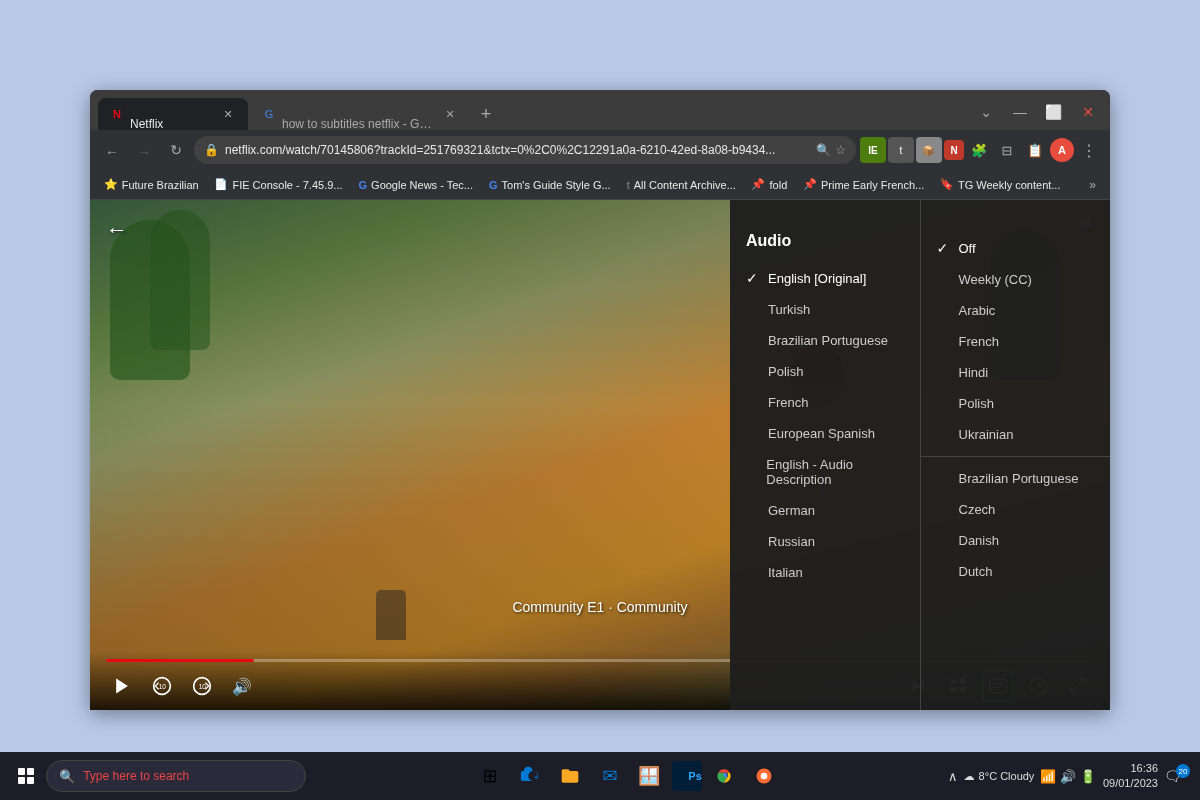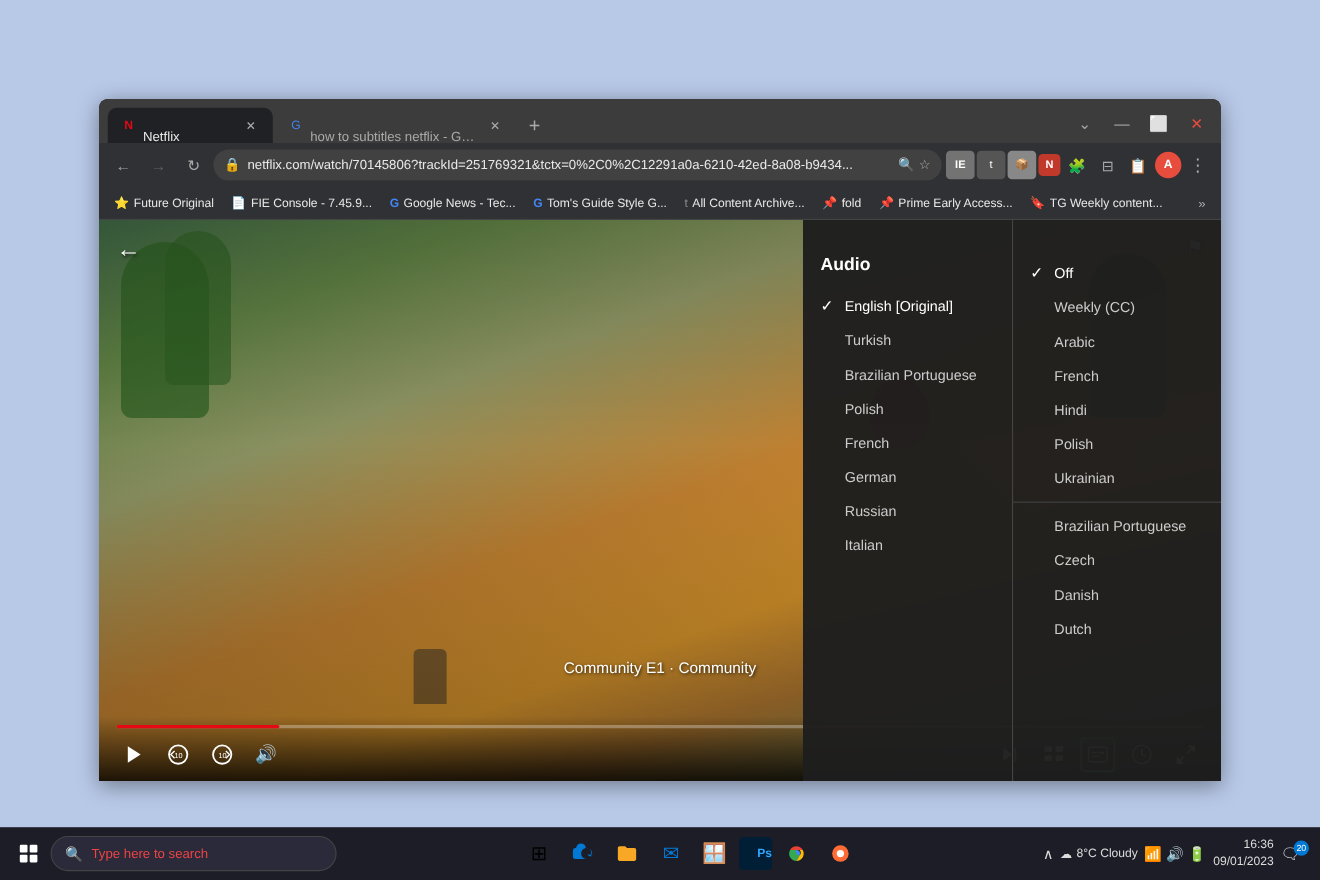--- a/index.html
+++ b/index.html
@@ -543,36 +543,36 @@
     <div class="nav-btn">↻</div>
     <div class="url-bar">
       <span>🔒</span>
       <span class="url-text">netflix.com/watch/70145806?trackId=251769321&amp;tctx=0%2C0%2C12291a0a-6210-42ed-8a08-b9434...</span>
       <div class="url-icons">
         <span class="url-icon">🔍</span>
         <span class="url-icon">☆</span>
       </div>
     </div>
     <div class="browser-actions">
-      <div class="browser-action-btn" style="background:#737373; border-radius:4px; color:white; font-size:10px; font-weight:bold;">IE</div>
+      <div class="browser-action-btn" style="background:#4d7c0f; border-radius:4px; color:white; font-size:10px; font-weight:bold;">IE</div>
       <div class="browser-action-btn" style="background:#555; border-radius:4px; color:white; font-size:10px;">t</div>
       <div class="browser-action-btn" style="background:#888; border-radius:4px; color:white; font-size:10px;">📦</div>
       <div class="browser-action-btn" style="background:#c0392b; border-radius:4px; color:white; font-size:10px; font-weight:bold; width:20px; height:20px;">N</div>
       <div class="browser-action-btn" style="color:#aaa;">🧩</div>
       <div class="browser-action-btn" style="color:#aaa;">⊟</div>
       <div class="browser-action-btn" style="color:#aaa;">📋</div>
       <div class="profile-btn">A</div>
       <div class="browser-action-btn" style="color:#aaa; font-size:16px;">⋮</div>
     </div>
   </div>
 
   <div class="bookmarks-bar">
     <div class="bookmark-item">
       <span class="bookmark-icon">⭐</span>
-      <span>Future Original</span>
+      <span>Future Brazilian</span>
     </div>
     <div class="bookmark-item">
       <span class="bookmark-icon">📄</span>
       <span>FIE Console - 7.45.9...</span>
     </div>
     <div class="bookmark-item">
       <span class="bookmark-icon" style="color:#4285f4; font-weight:bold;">G</span>
       <span>Google News - Tec...</span>
     </div>
     <div class="bookmark-item">
@@ -582,21 +582,21 @@
     <div class="bookmark-item">
       <span class="bookmark-icon" style="color:#888;">t</span>
       <span>All Content Archive...</span>
     </div>
     <div class="bookmark-item">
       <span class="bookmark-icon">📌</span>
       <span>fold</span>
     </div>
     <div class="bookmark-item">
       <span class="bookmark-icon">📌</span>
-      <span>Prime Early Access...</span>
+      <span>Prime Early French...</span>
     </div>
     <div class="bookmark-item">
       <span class="bookmark-icon">🔖</span>
       <span>TG Weekly content...</span>
     </div>
     <span class="bookmarks-more">»</span>
   </div>
 
   <div class="video-area">
     <div class="video-bg">
@@ -705,20 +705,28 @@
         <div class="panel-item">
           <span class="check"> </span>
           <span>Polish</span>
         </div>
         <div class="panel-item">
           <span class="check"> </span>
           <span>French</span>
         </div>
         <div class="panel-item">
           <span class="check"> </span>
+          <span>European Spanish</span>
+        </div>
+        <div class="panel-item">
+          <span class="check"> </span>
+          <span>English - Audio Description</span>
+        </div>
+        <div class="panel-item">
+          <span class="check"> </span>
           <span>German</span>
         </div>
         <div class="panel-item">
           <span class="check"> </span>
           <span>Russian</span>
         </div>
         <div class="panel-item">
           <span class="check"> </span>
           <span>Italian</span>
         </div>

